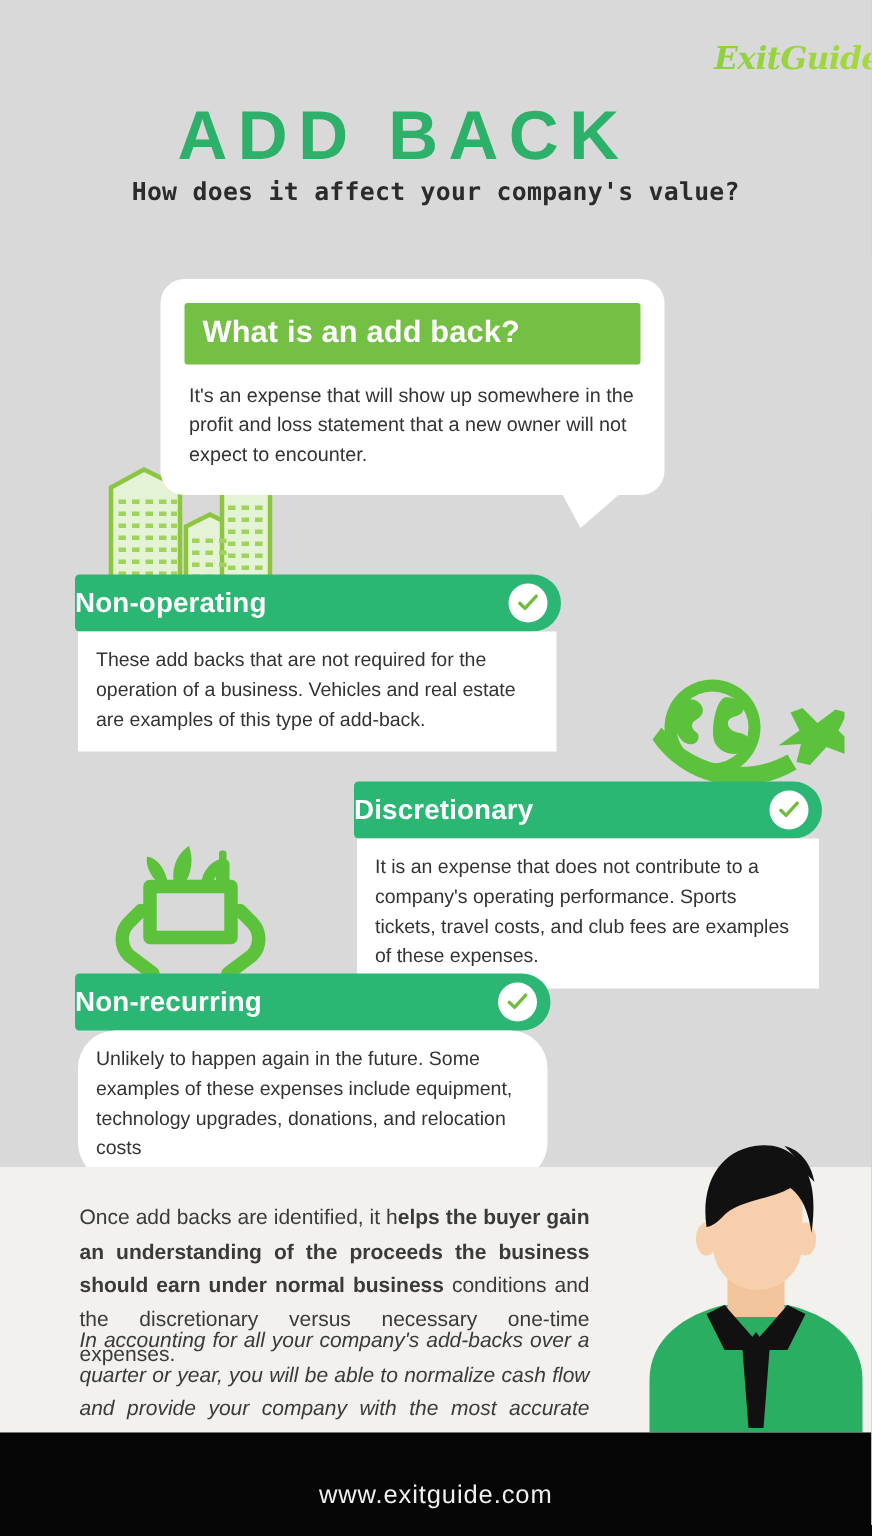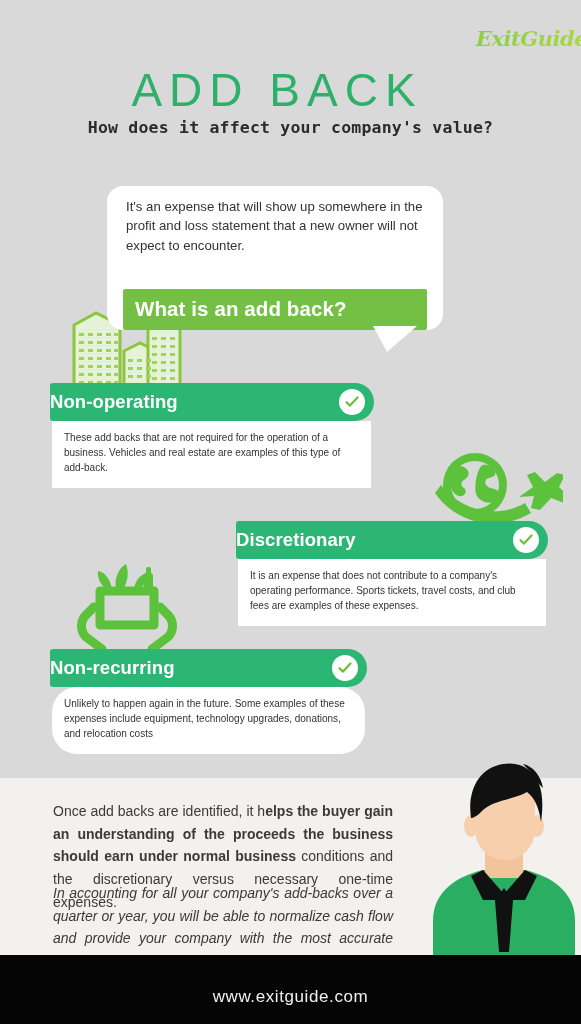--- a/index.html
+++ b/index.html
@@ -31,26 +31,26 @@
     font-size: 21px;
     letter-spacing: -0.5px;
     background: linear-gradient(90deg, #1f9d55 0%, #3ab54a 38%, #7ac943 68%, #a8d93f 100%);
     -webkit-background-clip: text;
     background-clip: text;
     color: transparent;
     -webkit-text-fill-color: transparent;
   }
   #main-title {
     position: absolute;
-    left: 16px;
+    left: 8px;
     top: 66px;
     width: 522px;
     text-align: center;
     font-family: "Liberation Sans", sans-serif;
-    font-weight: normal;
+    font-weight: bold;
     font-size: 46px;
     letter-spacing: 7px;
     color: #2cb06a;
     line-height: 1.05;
   }
   #subtitle {
     position: absolute;
     left: 0;
     top: 118px;
     width: 581px;
@@ -126,21 +126,21 @@
     background: #ffffff;
     display: flex;
     align-items: center;
     justify-content: center;
   }
   .check-badge svg { display: block; }
   .cat-body {
     position: absolute;
     background: #ffffff;
     color: #333333;
-    font-size: 10px;
+    font-size: 13px;
     line-height: 1.52;
     padding: 9px 14px 12px 12px;
     box-sizing: border-box;
   }
 
   
   #head-nonoperating { left: 50px;  top: 383px; width: 324px; }
   #body-nonoperating { left: 52px;  top: 421px; width: 319px; }
   #head-discretionary{ left: 236px; top: 521px; width: 312px; }
   #body-discretionary{ left: 238px; top: 559px; width: 308px; }
@@ -314,24 +314,24 @@
         <path d="M44,40 c-2,-10 2,-20 10,-25 c3,8 2,18 -3,25 Z"></path>
         <path d="M34,40 c-6,-5 -9,-12 -8,-18 c7,1 12,8 14,18 Z"></path>
         <path d="M62,40 c1,-8 6,-14 12,-16 c1,7 -2,13 -6,16 Z"></path>
         <rect x="72" y="24" width="9" height="16" rx="3"></rect>
         <rect x="74" y="18" width="5" height="8" rx="2"></rect>
       </g>
     </svg>
   </div>
 
   <div id="bubble">
-    <div id="bubble-body">It's an expense that will show up somewhere in the profit and loss statement that a new owner will not expect to encounter.</div>
     <div id="bubble-head">
       <span id="bubble-head-text">What is an add back?</span>
     </div>
+    <div id="bubble-body">It's an expense that will show up somewhere in the profit and loss statement that a new owner will not expect to encounter.</div>
     <div id="bubble-tail"></div>
   </div>
 
   <div class="cat-head" id="head-nonoperating">
     <span class="cat-head-label">Non-operating</span>
     <span class="check-badge">
       <svg width="18" height="18" viewBox="0 0 18 18">
         <path d="M3.5,9.2 L7,12.6 L14.5,4.4" fill="none" stroke="#6fbd3b" stroke-width="2.2" stroke-linecap="round" stroke-linejoin="round"></path>
       </svg>
     </span>

